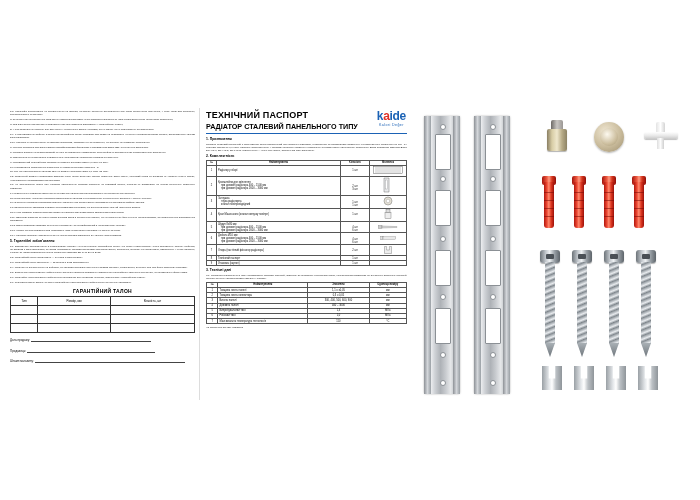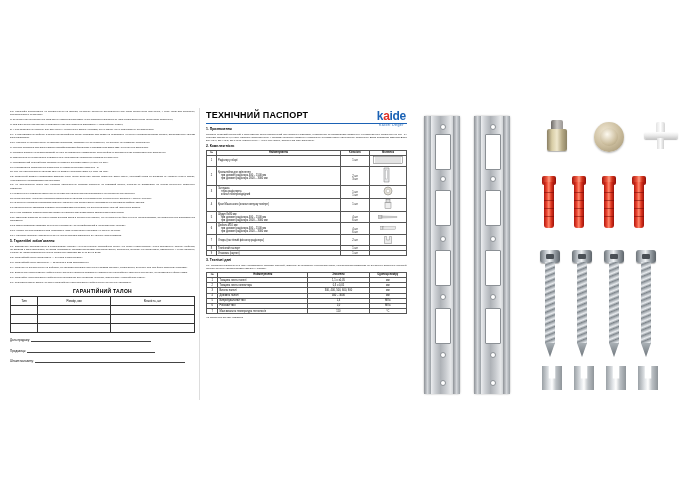--- a/index.html
+++ b/index.html
@@ -408,20 +408,21 @@
       </div>
     </div>
 
     <div class="col-mid">
       <div class="logo-wrap">
         <div class="logo-main">k<span class="flame">a</span>ide</div>
         <div class="logo-sub">Kalori Değer</div>
       </div>
 
       <div class="tp-title">ТЕХНІЧНИЙ ПАСПОРТ</div>
+      <div class="tp-sub">РАДІАТОР СТАЛЕВИЙ ПАНЕЛЬНОГО ТИПУ</div>
       <hr class="hr-blue">
 
       <div class="sec-head">1. Призначення</div>
       <div class="tiny">
         <p>Радіатор сталевий панельний з сталі високої якості призначений для опалення житлових, громадських та промислових приміщень із температурою теплоносія до 110 °C і робочим тиском до 1,0 МПа. Радіатор застосовується у системах водяного опалення з природною та примусовою циркуляцією теплоносія. Виріб відповідає вимогам ДСТУ EN 442-1, EN 442-2, EN 14037. Підключення — бічне або нижнє, залежно від типу виконання.</p>
       </div>
 
       <div class="sec-head">2. Комплектність</div>
       <table class="kit">
         <tbody>

